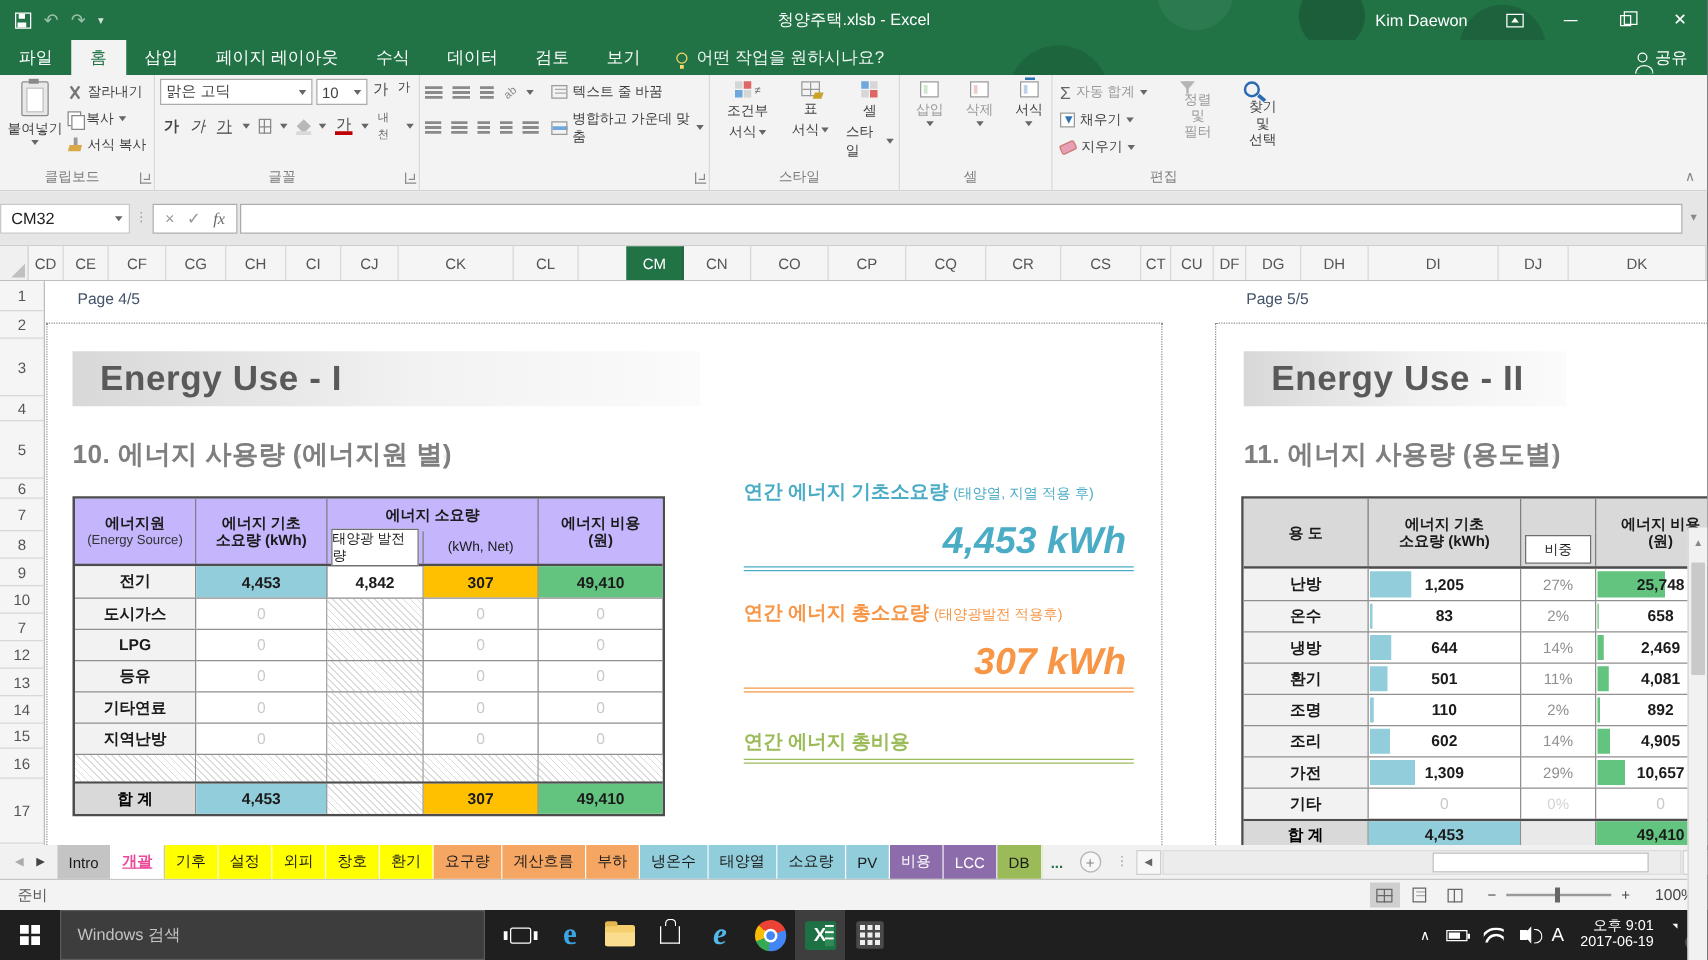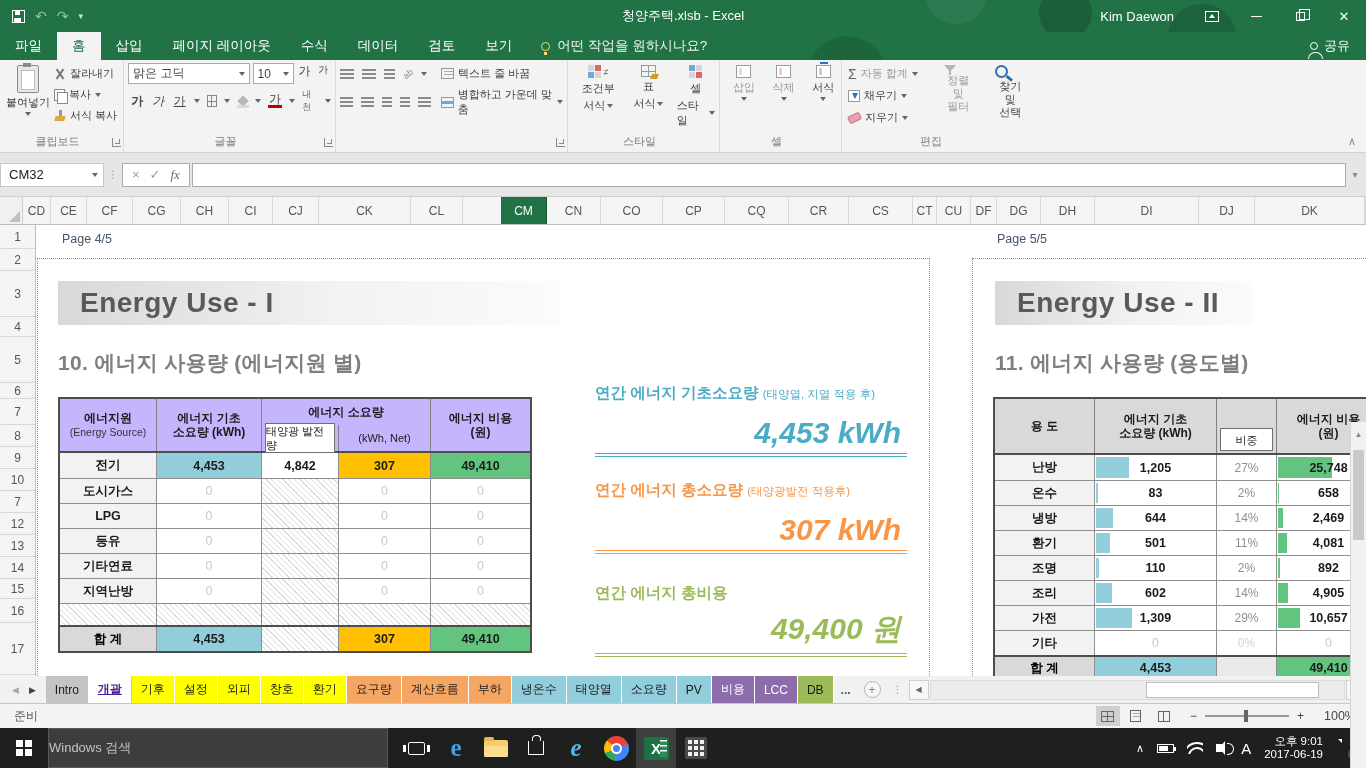--- a/index.html
+++ b/index.html
@@ -171,21 +171,21 @@
   .vscroll{position:absolute;right:0;top:197px;width:16px;height:479px;background:#f1f1f1;border-left:1px solid #d4d4d4;display:flex;flex-direction:column;align-items:center;z-index:5;}
   .vs-btn{height:24px;display:flex;align-items:center;justify-content:center;font-size:8px;color:#888;width:100%;}
   .vs-track{flex:1;width:100%;position:relative;}
   .vs-thumb{position:absolute;left:2px;right:2px;top:4px;height:90px;background:#c9c9c9;border-radius:1px;}
 
   
   .sheetbar{height:28px;background:#f1f1f1;border-bottom:1px solid #c6c6c6;display:flex;align-items:stretch;font-size:12px;}
   .snav{display:flex;align-items:center;gap:10px;padding:0 10px 0 12px;color:#444;font-size:9px;}
   .snav .dim{color:#aaa;}
   .stab{display:flex;align-items:center;padding:0 9px;border-right:1px solid #fff;color:#1a1a1a;white-space:nowrap;}
-  .stab.active{background:#fff;color:#4c1d95;font-weight:700;text-decoration:underline;border-right:1px solid #c6c6c6;}
+  .stab.active{background:#fff;color:#ec4899;font-weight:700;text-decoration:underline;border-right:1px solid #c6c6c6;}
   .soverflow{display:flex;align-items:center;padding:0 7px;color:#217346;font-weight:700;}
   .addsheet{width:17px;height:17px;border:1px solid #b5b5b5;border-radius:50%;align-self:center;display:flex;align-items:center;justify-content:center;color:#888;font-size:12px;margin:0 6px;background:#f7f7f7;}
   .smore{display:flex;align-items:center;color:#9a9a9a;font-size:10px;padding:0 6px;}
   .hscroll{display:flex;align-items:center;flex:1;}
   .hs-btn{width:20px;height:20px;border:1px solid #cfcfcf;background:#f7f7f7;display:flex;align-items:center;justify-content:center;font-size:8px;color:#666;}
   .hs-track{flex:1;height:20px;background:#ececec;border:1px solid #dcdcdc;position:relative;margin:0 1px;}
   .hs-thumb{position:absolute;top:1px;bottom:1px;left:52%;width:42%;background:#fff;border:1px solid #bdbdbd;}
 
   
   .statusbar{height:24px;background:#f3f3f3;display:flex;align-items:center;font-size:12px;color:#555;}
@@ -200,21 +200,21 @@
   .zoomctl{display:flex;align-items:center;gap:8px;color:#444;}
   .zs-track{width:84px;height:2px;background:#9a9a9a;position:relative;}
   .zs-thumb{position:absolute;left:46%;top:-5px;width:4px;height:12px;background:#666;}
   .zoompct{width:38px;text-align:right;font-size:12.5px;color:#444;}
 
   
   .taskbar{height:40px;background:#1f1f1f;display:flex;align-items:stretch;color:#fff;}
   .startbtn{width:48px;display:flex;align-items:center;justify-content:center;}
   .winlogo{display:grid;grid-template-columns:7px 7px;grid-template-rows:7px 7px;gap:1.5px;}
   .winlogo i{background:#fff;}
-  .tsearch{width:340px;background:#3d3d3d;border:1px solid #5a5a5a;display:flex;align-items:center;font-size:13px;color:#c3c3c3;margin:0;}
+  .tsearch{width:340px;background:#3d3d3d;border:1px solid #5a5a5a;display:flex;align-items:center;padding-left:13px;font-size:13px;color:#c3c3c3;margin:0;}
   .tbicons{display:flex;align-items:stretch;margin-left:8px;}
   .tbi{width:40px;display:flex;align-items:center;justify-content:center;position:relative;}
   .tbi.active{background:rgba(255,255,255,.14);}
   .ic-taskview{width:17px;height:13px;border:1.5px solid #fff;border-radius:2px;position:relative;}
   .ic-taskview:before{content:"";position:absolute;left:-6px;top:2px;width:3px;height:7px;background:#fff;}
   .ic-taskview:after{content:"";position:absolute;right:-6px;top:2px;width:3px;height:7px;background:#fff;}
   .eletter{font-size:25px;font-weight:700;font-family:"Liberation Serif","DejaVu Serif",serif;}
   .eletter.edge{color:#3ca4e0;} .eletter.ie{color:#53b9e8;font-style:italic;}
   .ic-folder{width:24px;height:17px;background:#f5cf6d;border-radius:2px;position:relative;}
   .ic-folder:before{content:"";position:absolute;left:0;top:-3px;width:10px;height:4px;background:#e4b84f;border-radius:2px 2px 0 0;}
@@ -653,21 +653,20 @@
             <div class="s-value">4,453 kWh</div>
             <div class="s-line" style="border-color: rgb(75, 172, 198);"></div>
           </div>
           <div class="summary" style="left: 559px; top: 255px; color: rgb(247, 150, 70);">
             <div class="s-title">연간 에너지 총소요량<span class="s-note">(태양광발전 적용후)</span></div>
             <div class="s-value">307 kWh</div>
             <div class="s-line" style="border-color: rgb(247, 150, 70);"></div>
           </div>
           <div class="summary" style="left: 559px; top: 358px; color: rgb(155, 187, 89);">
             <div class="s-title">연간 에너지 총비용</div>
-            <div class="s-value">49,400 원</div>
             <div class="s-line" style="border-color: rgb(155, 187, 89);"></div>
           </div>
         </div>
 
       <div class="ebox" style="left:959px;top:56px;width:258px;">Energy Use - II</div>
       <div class="section" style="left:959px;top:124px;">11. 에너지 사용량 (용도별)</div>
 
       <div class="etable" style="left:957px;top:172px;">
         <div class="t2hd">
           <div class="hc" style="grid-area:1/1/3/2;">

